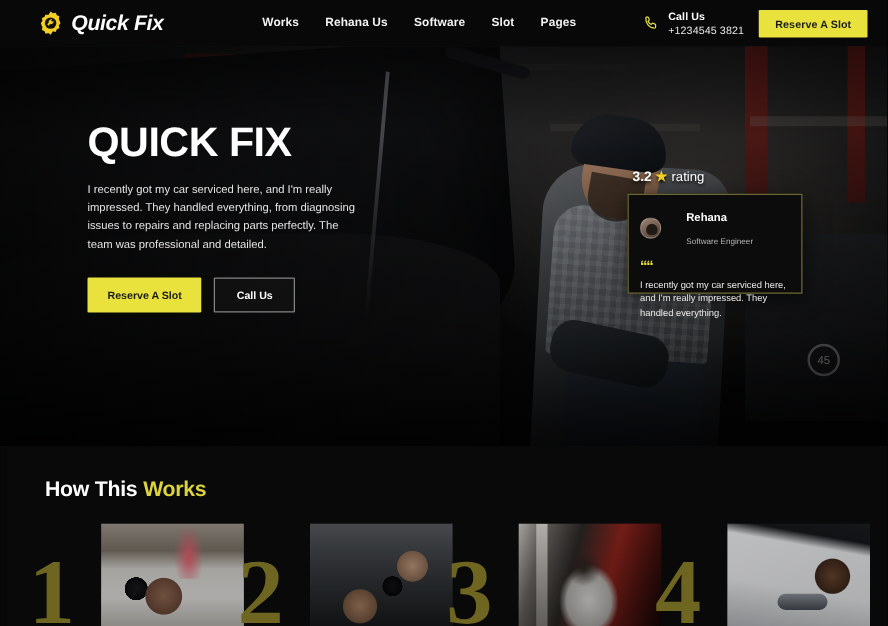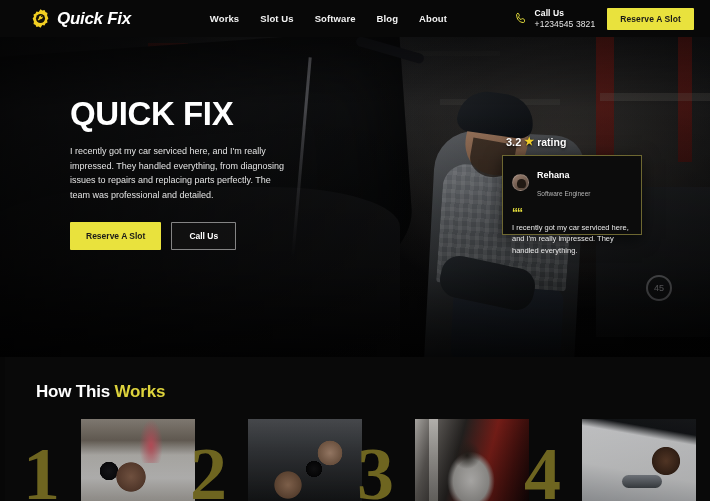--- a/index.html
+++ b/index.html
@@ -170,29 +170,29 @@
   }
 
   
   .rating-badge {
     position: absolute; left: 506px; top: 98px; z-index: 20;
     display: flex; align-items: center; gap: 3px;
     color: #ffffff; font-size: 11px; font-weight: bold;
     text-shadow: 0 1px 3px rgba(0,0,0,.9);
   }
   .rating-star { color: #f2cf2a; font-size: 11px; }
-  .rating-word { font-weight: bold; font-size: 10.5px; }
+  .rating-word { font-weight: normal; font-size: 10.5px; }
 
   
   .testimonial {
     position: absolute; left: 502px; top: 118px; width: 140px; height: 80px;
     background: #0c0c0c; border: 1px solid #6d6731; z-index: 25;
     padding: 8px 9px 8px 9px; box-shadow: 0 4px 16px rgba(0,0,0,.6);
   }
-  .t-head { display: flex; align-items: center; gap: 8px; }
+  .t-head { display: flex; align-items: center; gap: 20px; }
   .t-avatar {
     width: 17px; height: 17px; border-radius: 50%; flex: 0 0 auto;
     background: linear-gradient(150deg,#9d8272,#4a3a30);
     border: 1px solid rgba(255,255,255,.18);
     position: relative; overflow: hidden;
   }
   .t-avatar::after {
     content:""; position:absolute; left:4px; top:4px; width:9px; height:9px;
     background: #211913; border-radius: 50% 50% 40% 40%;
   }
@@ -279,24 +279,24 @@
           <path d="M12 1.4l2.1 1.5 2.5-.5 1.1 2.3 2.3 1.1-.5 2.5L21 12l-1.5 2.1.5 2.5-2.3 1.1-1.1 2.3-2.5-.5L12 22.6l-2.1-1.5-2.5.5-1.1-2.3-2.3-1.1.5-2.5L3 12l1.5-2.1-.5-2.5 2.3-1.1L7.4 4l2.5.5L12 1.4z" fill="#f2cf22"></path>
           <circle cx="12" cy="12" r="5.2" fill="#151208"></circle>
           <path d="M13.6 8.6a2.6 2.6 0 00-3.4 3l-1.4 1.5 1.2 1.2 1.5-1.4a2.6 2.6 0 003-3.4l-1.2 1.2-1-1 1.3-1.1z" fill="#f2cf22"></path>
         </svg>
       </span>
       <span class="brand-name">Quick Fix</span>
     </div>
 
     <div class="nav">
       <span class="nav-item">Works</span>
-      <span class="nav-item">Slot Us</span>
+      <span class="nav-item">Rehana Us</span>
       <span class="nav-item">Software</span>
-      <span class="nav-item">Blog</span>
-      <span class="nav-item">About</span>
+      <span class="nav-item">Slot</span>
+      <span class="nav-item">Pages</span>
     </div>
 
     <div class="head-right">
       <div class="call-block">
         <span>
           <svg class="phone-icon" viewBox="0 0 24 24" fill="none" stroke="#e9e23d" stroke-width="1.7" stroke-linecap="round" stroke-linejoin="round">
             <path d="M6.5 2.5c1 0 1.6.6 1.9 1.5l.7 2c.2.7 0 1.4-.6 1.8l-1 .7c.9 2 2.5 3.6 4.5 4.5l.7-1c.4-.6 1.1-.8 1.8-.6l2 .7c.9.3 1.5.9 1.5 1.9v2c0 1.1-.9 2-2 2C9.8 18 4.5 12.7 4.5 4.5c0-1.1.9-2 2-2z"></path>
           </svg>
         </span>
         <span class="call-text">

